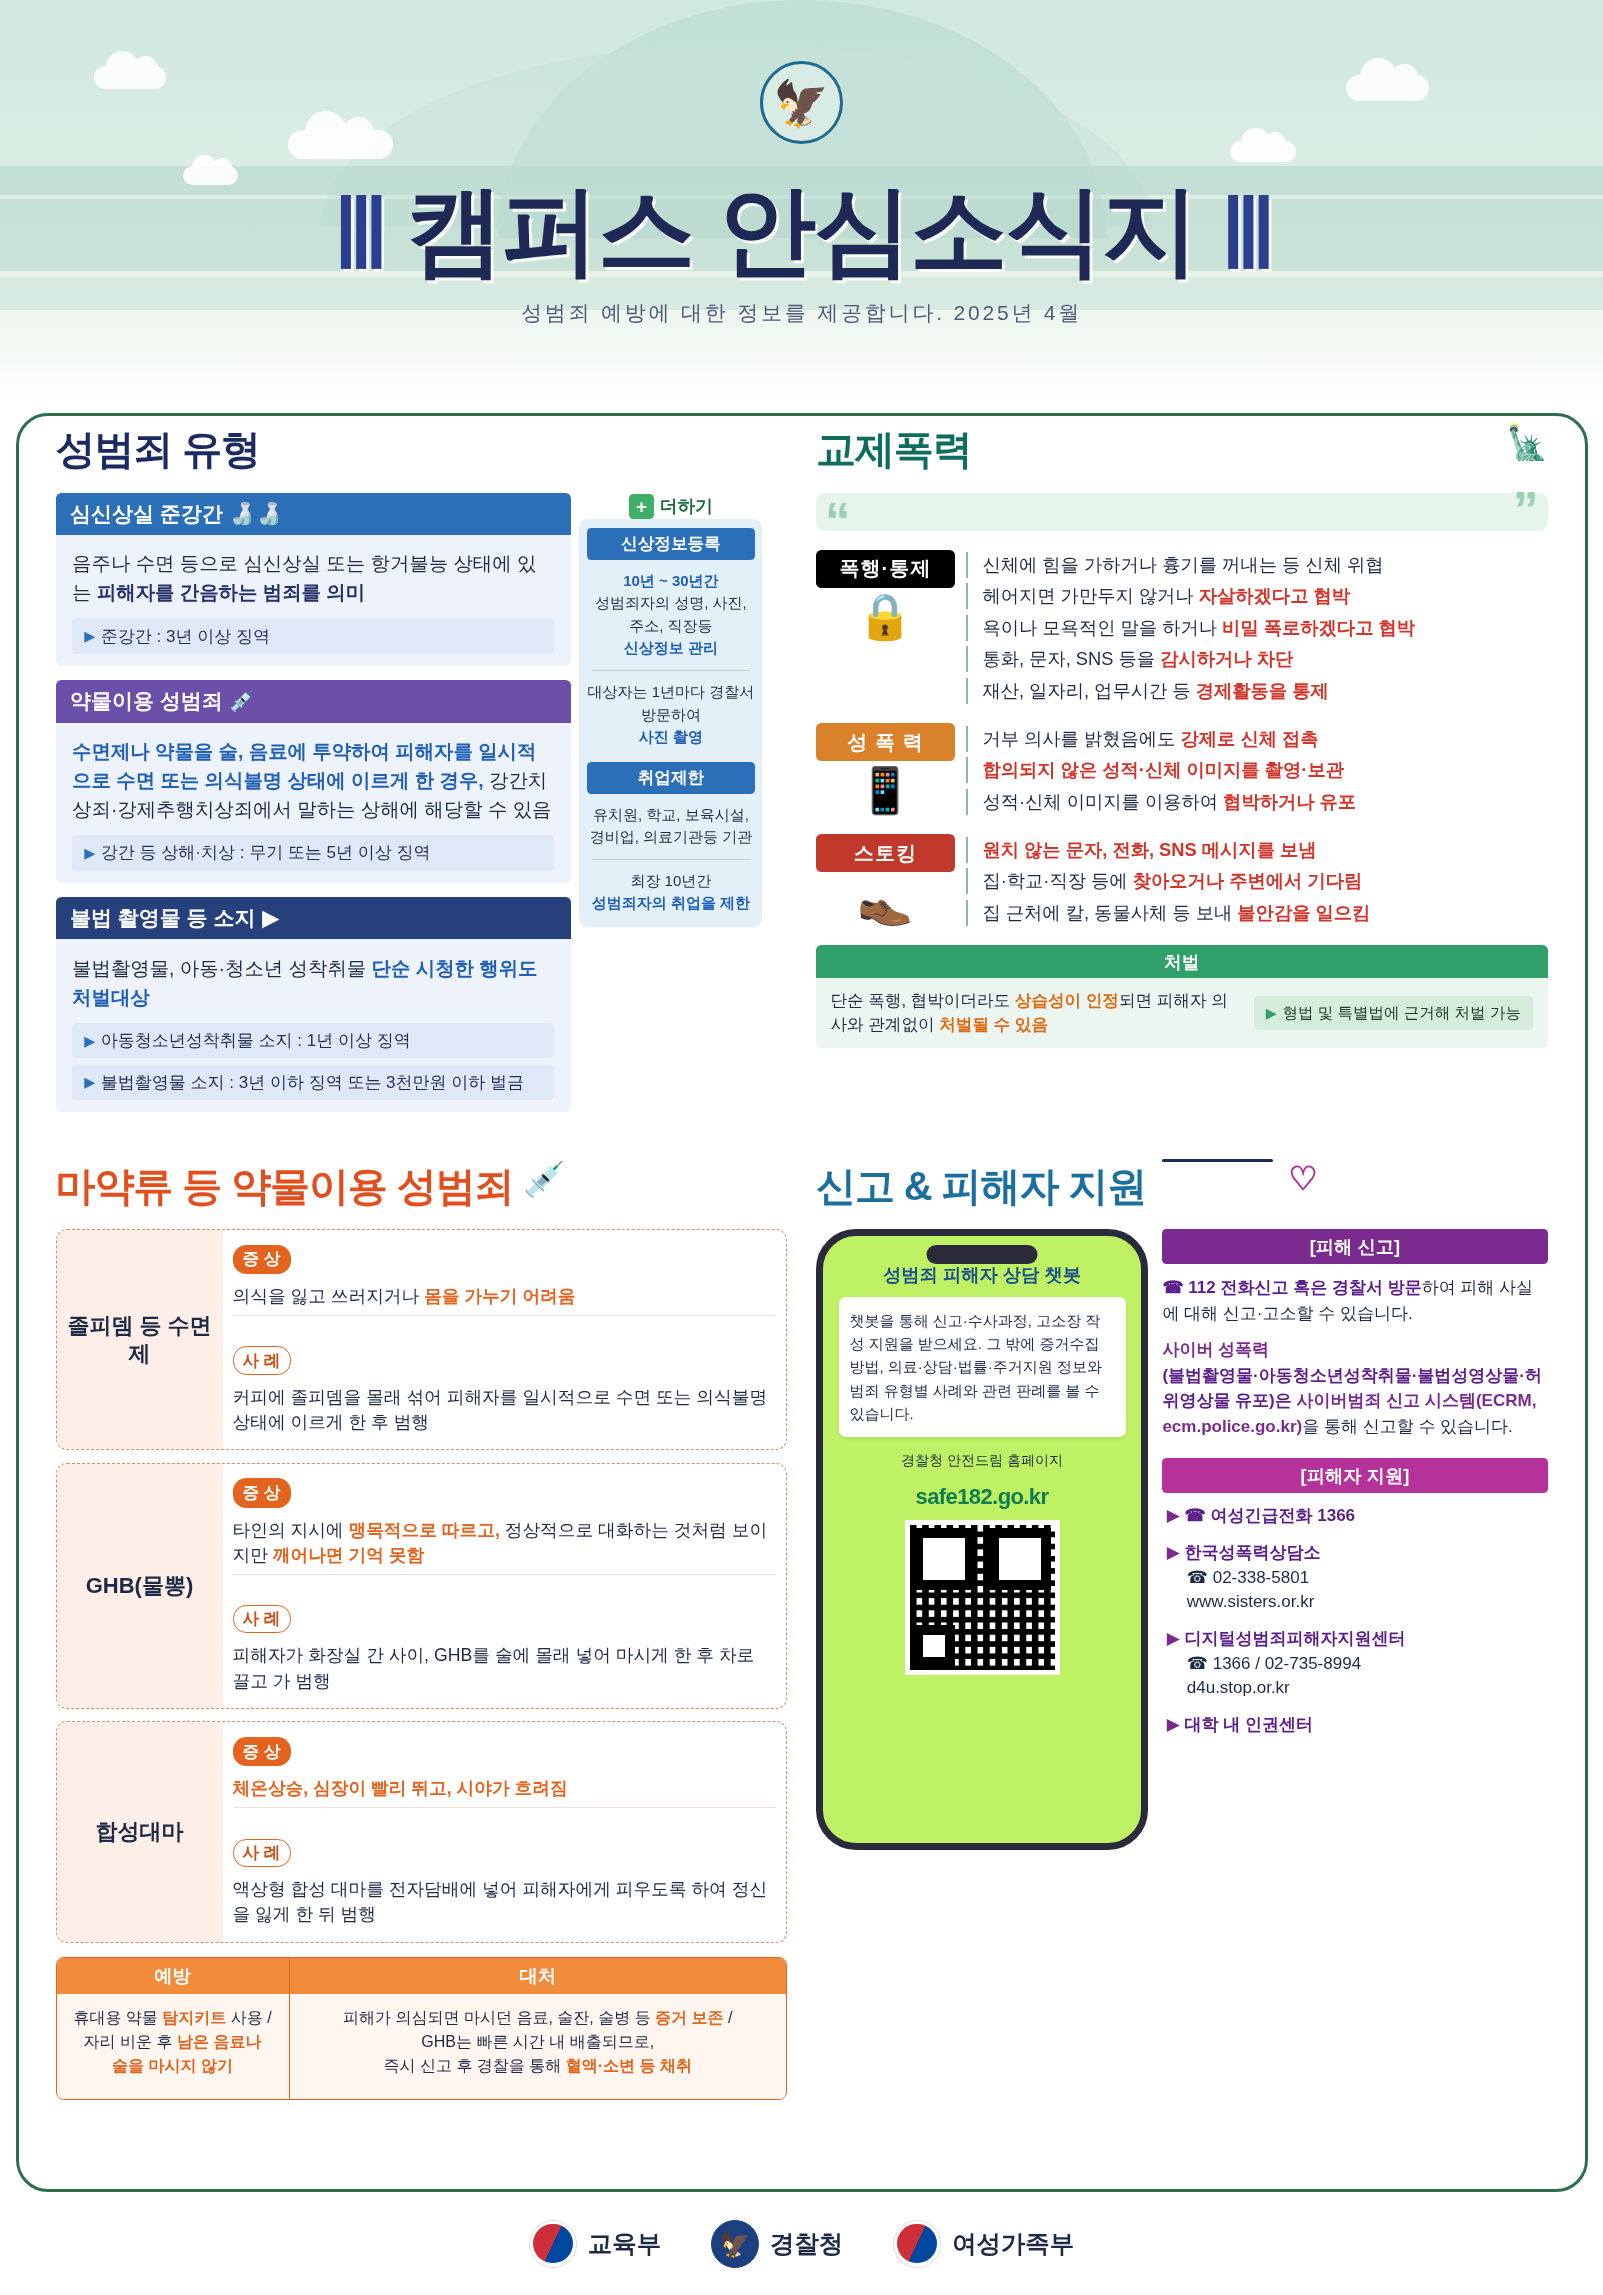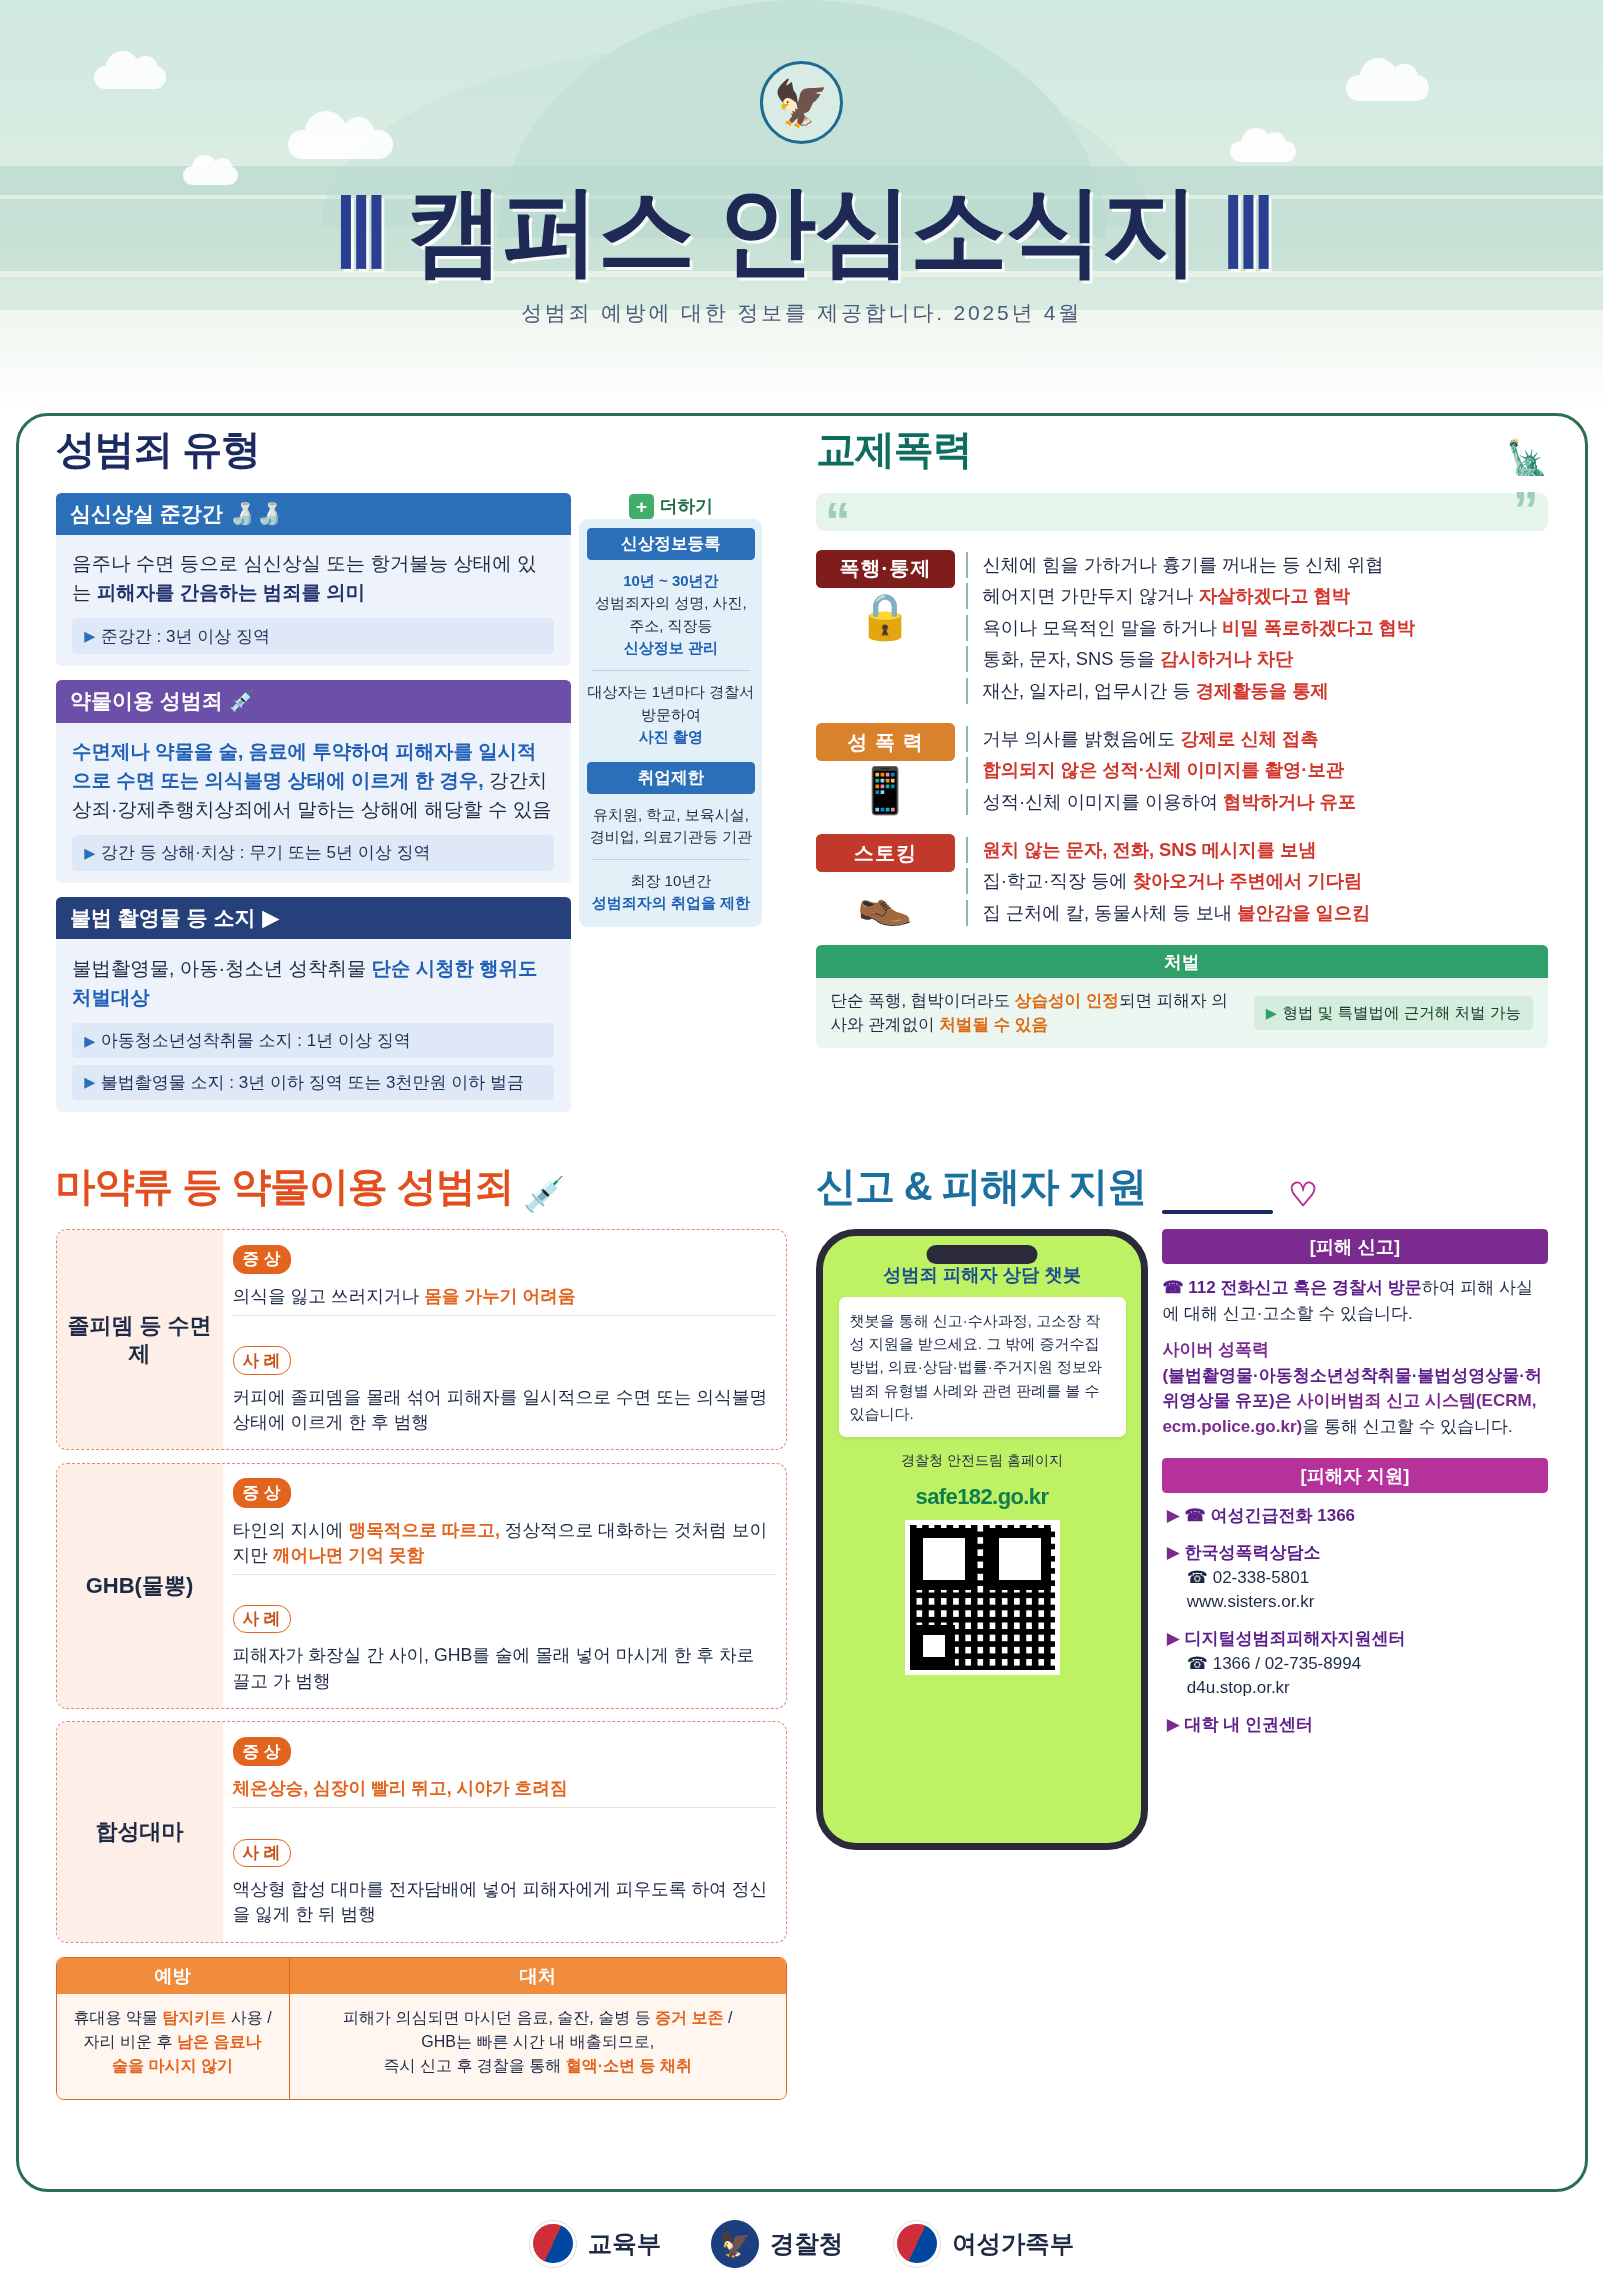--- a/index.html
+++ b/index.html
@@ -140,21 +140,21 @@
   .cols { display: flex; gap: 29px; }
   .col { width: 737px; }
 
   .sec-title {
     font-size: 40px;
     font-weight: 800;
     color: #1b2a60;
     letter-spacing: -1.1px;
     margin-bottom: 15.5px;
     display: flex;
-    align-items: flex-end;
+    align-items: flex-start;
     gap: 10px;
   }
   .sec-title.teal { color: #0f6d5f; }
   .sec-title.orange { color: #e24f1f; }
 
   
   .type-wrap { display: flex; gap: 8.9px; }
   .type-main { width: 515px; }
   .type-side { width: 183px; }
 
@@ -245,21 +245,21 @@
     position: absolute;
     font-size: 51px; color: #9ccfb4; font-weight: 800; line-height: 1;
   }
   .qm.l { left: 8.9px; top: 3.3px; }
   .qm.r { right: 8.9px; bottom: -5.5px; }
   .hl-green { color: #0f8f5e; font-weight: 700; }
 
   .dv-row { display: flex; gap: 11px; margin-bottom: 14.4px; }
   .dv-left { width: 139px; text-align: center; }
   .dv-tag {
-    background: #7f1d1d; color: #fff;
+    background: #000000; color: #fff;
     font-size: 20px; font-weight: 700;
     padding: 5.5px 0; border-radius: 5.5px;
     letter-spacing: 1.1px;
   }
   .dv-tag.t2 { background: #d9822b; }
   .dv-tag.t3 { background: #c0392b; }
   .dv-icon { font-size: 45px; margin-top: 6.6px; line-height: 1; }
   .dv-list { flex: 1; padding-top: 2.2px; }
   .dv-list li {
     list-style: none;

